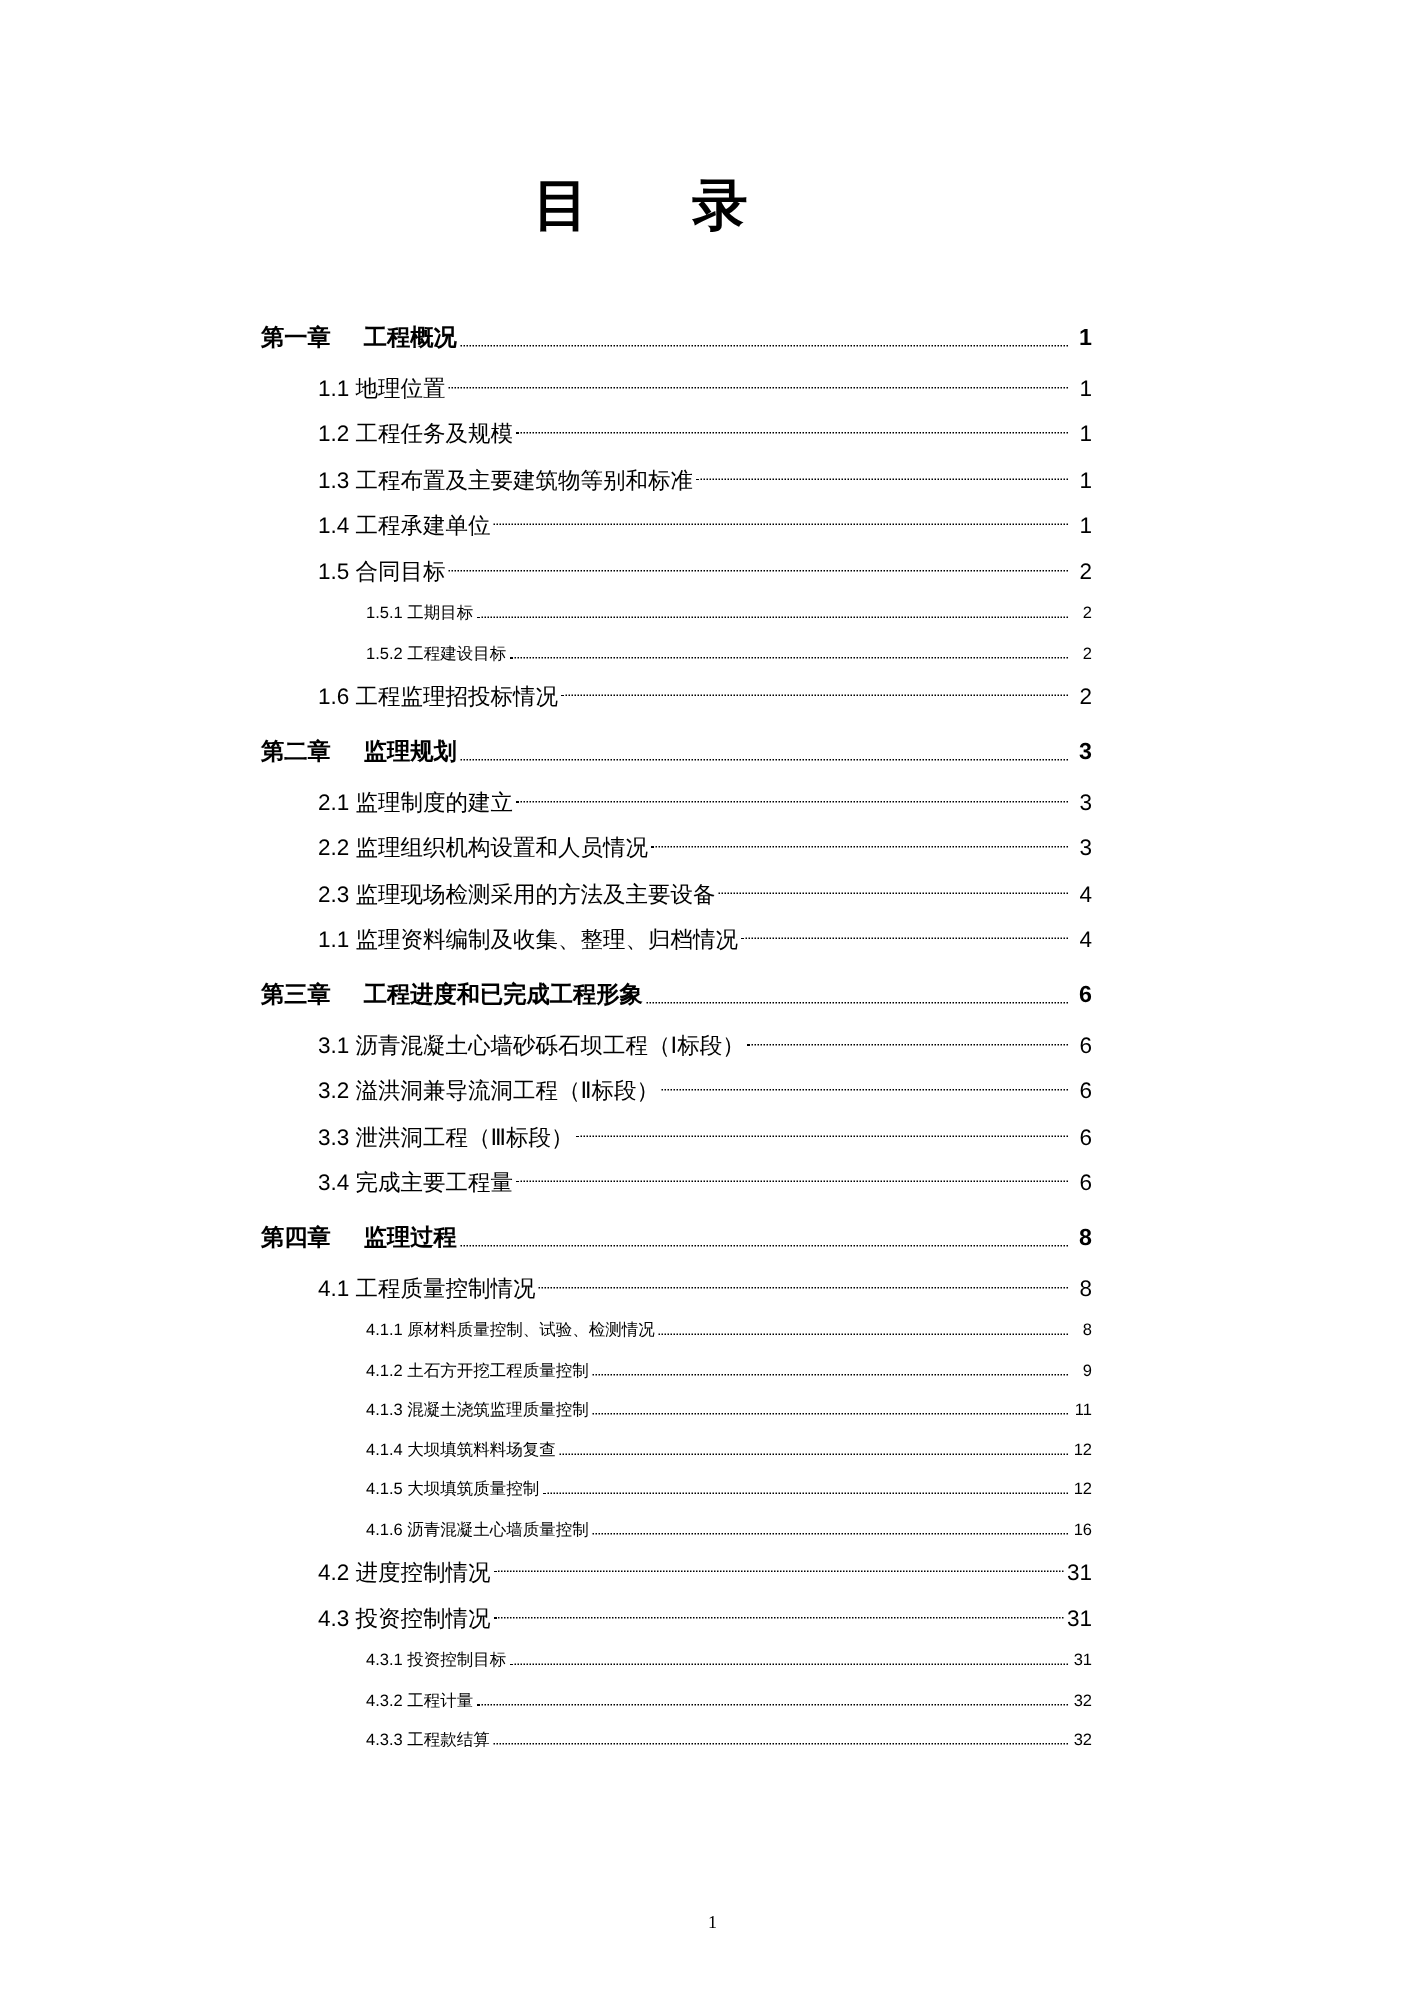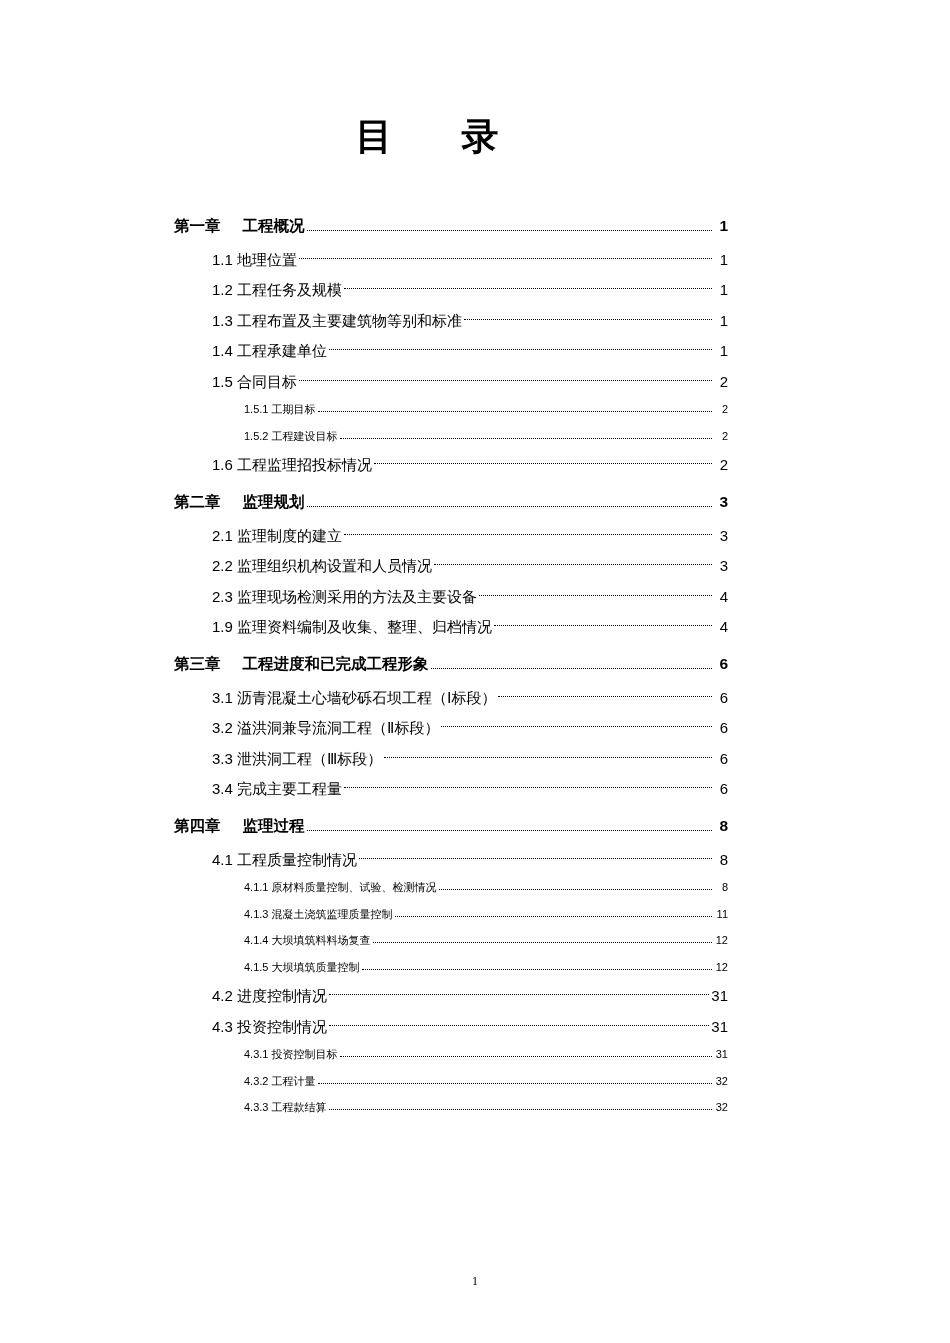--- a/index.html
+++ b/index.html
@@ -167,21 +167,21 @@
         <span class="label">2.2 监理组织机构设置和人员情况</span>
         <span class="dots"></span>
         <span class="page-no">3</span>
       </div>
       <div class="toc-row lvl-2">
         <span class="label">2.3 监理现场检测采用的方法及主要设备</span>
         <span class="dots"></span>
         <span class="page-no">4</span>
       </div>
       <div class="toc-row lvl-2">
-        <span class="label">1.9 监理资料编制及收集、整理、归档情况</span>
+        <span class="label">1.1 监理资料编制及收集、整理、归档情况</span>
         <span class="dots"></span>
         <span class="page-no">4</span>
       </div>
       <div class="toc-row lvl-1">
         <span class="label"><span class="chap">第三章</span><span class="gap"></span><span>工程进度和已完成工程形象</span></span>
         <span class="dots"></span>
         <span class="page-no">6</span>
       </div>
       <div class="toc-row lvl-2">
         <span class="label">3.1 沥青混凝土心墙砂砾石坝工程（Ⅰ标段）</span>
@@ -212,34 +212,44 @@
         <span class="label">4.1 工程质量控制情况</span>
         <span class="dots"></span>
         <span class="page-no">8</span>
       </div>
       <div class="toc-row lvl-3">
         <span class="label">4.1.1 原材料质量控制、试验、检测情况</span>
         <span class="dots"></span>
         <span class="page-no">8</span>
       </div>
       <div class="toc-row lvl-3">
+        <span class="label">4.1.2 土石方开挖工程质量控制</span>
+        <span class="dots"></span>
+        <span class="page-no">9</span>
+      </div>
+      <div class="toc-row lvl-3">
         <span class="label">4.1.3 混凝土浇筑监理质量控制</span>
         <span class="dots"></span>
         <span class="page-no">11</span>
       </div>
       <div class="toc-row lvl-3">
         <span class="label">4.1.4 大坝填筑料料场复查</span>
         <span class="dots"></span>
         <span class="page-no">12</span>
       </div>
       <div class="toc-row lvl-3">
         <span class="label">4.1.5 大坝填筑质量控制</span>
         <span class="dots"></span>
         <span class="page-no">12</span>
       </div>
+      <div class="toc-row lvl-3">
+        <span class="label">4.1.6 沥青混凝土心墙质量控制</span>
+        <span class="dots"></span>
+        <span class="page-no">16</span>
+      </div>
       <div class="toc-row lvl-2">
         <span class="label">4.2 进度控制情况</span>
         <span class="dots"></span>
         <span class="page-no">31</span>
       </div>
       <div class="toc-row lvl-2">
         <span class="label">4.3 投资控制情况</span>
         <span class="dots"></span>
         <span class="page-no">31</span>
       </div>

